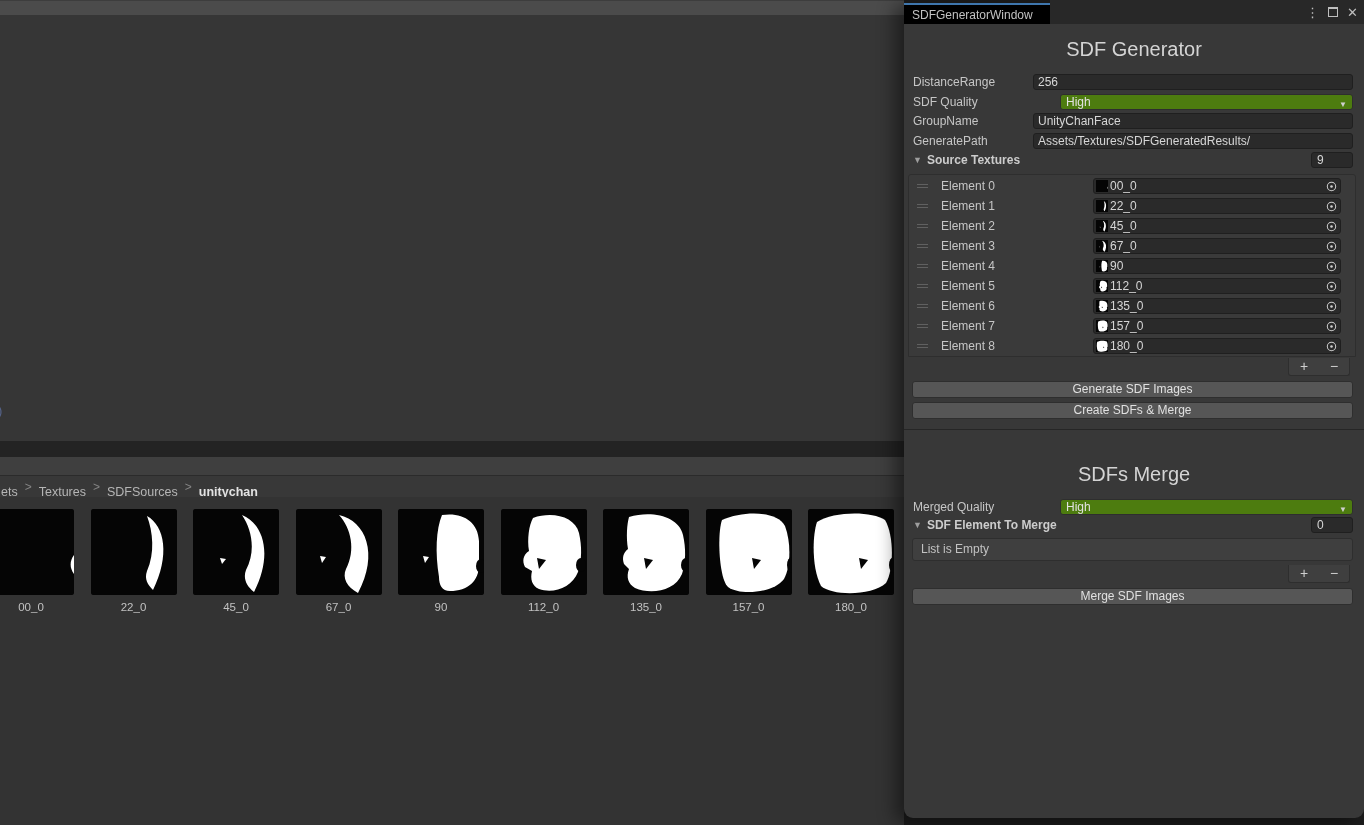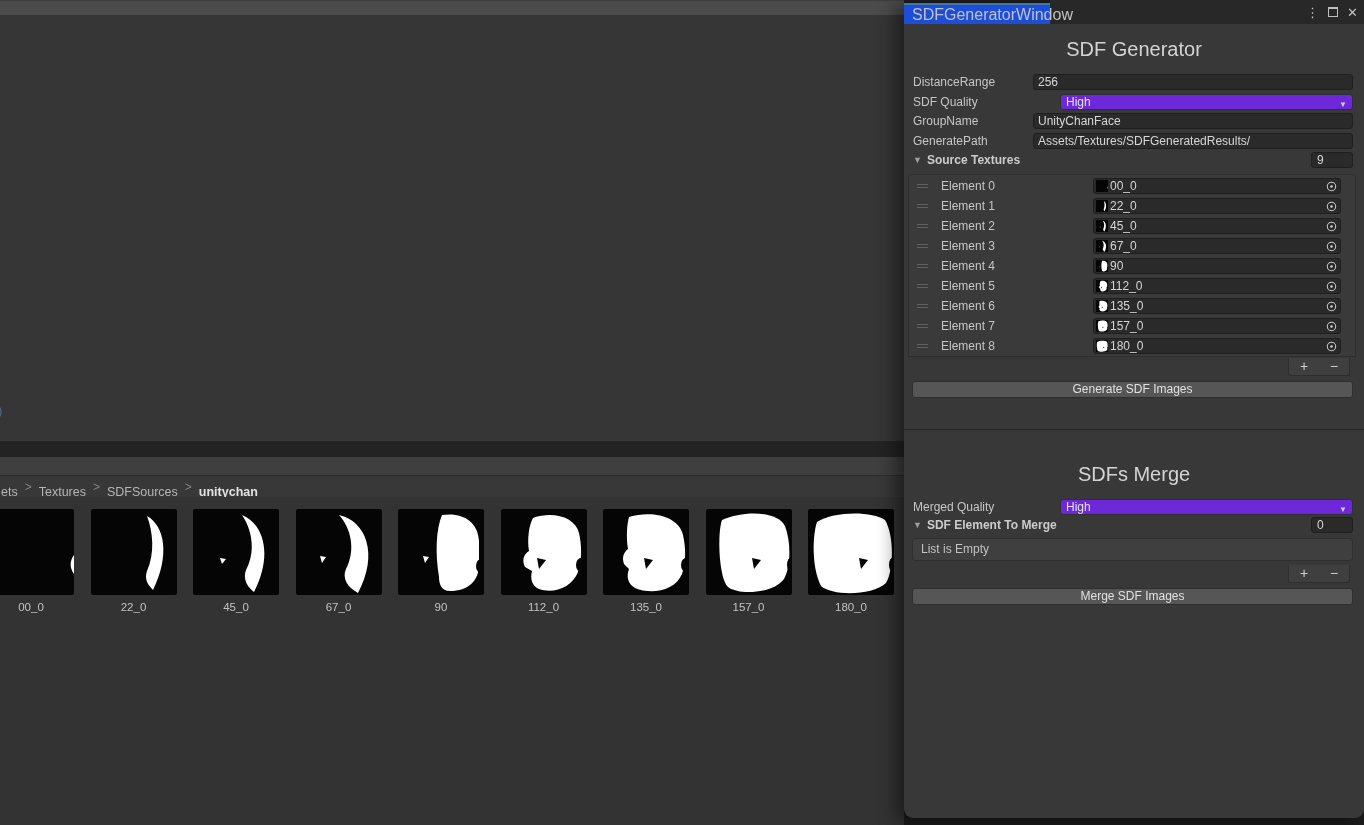--- a/index.html
+++ b/index.html
@@ -24,33 +24,33 @@
   .thumb svg   { display:block; width:86px; height:86px; border-radius:2px; }
   .thumb .tlabel { margin-top:6px; text-align:center; font-size:11.5px; color:#c2c2c2; }
 
   
   .win-backdrop { position:absolute; left:904px; top:0; width:460px; height:825px; background:#1c1c1c; }
   .window { position:absolute; left:904px; top:0; width:460px; height:818px; background:#383838;
             border-radius:0 0 9px 9px; box-shadow:-9px 5px 18px rgba(0,0,0,.45); color:#c8c8c8; font-size:12px; }
   .win-header { position:absolute; left:0; top:0; width:460px; height:24px; background:#282828; }
   .tab-topgap { position:absolute; left:0; top:0; width:146px; height:3px; background:#191919; }
   .tab-accent { position:absolute; left:0; top:3px; width:146px; height:2px; }
-  .tab        { position:absolute; left:0; top:5px; width:146px; height:19px; background:#1d4ed8;
-                display:flex; align-items:center; padding-left:8px; color:#c2c2c2; font-size:16px; white-space:nowrap; }
+  .tab        { position:absolute; left:0; top:5px; width:146px; height:19px; background:#000000;
+                display:flex; align-items:center; padding-left:8px; color:#c2c2c2; font-size:12px; white-space:nowrap; }
   .hdr-icons  { position:absolute; right:6px; top:0; height:24px; display:flex; align-items:center; gap:9px; color:#bfbfbf; }
   .hdr-icons .menu-dots { font-size:13px; letter-spacing:0; }
   .hdr-icons .maxi { width:10px; height:10px; border:1.4px solid #bfbfbf; border-top-width:2.4px; }
   .hdr-icons .close { font-size:13px; }
 
   .h1 { position:absolute; left:0; width:460px; text-align:center; font-size:20px; color:#d4d4d4; }
 
   .flabel { position:absolute; left:9px; height:16px; line-height:16px; color:#c6c6c6; white-space:nowrap; }
   .tfield { position:absolute; left:129px; right:11px; height:16px; background:#2a2a2a; border:1px solid #1f1f1f;
             border-radius:3px; color:#d6d6d6; line-height:14px; padding-left:4px; white-space:nowrap; overflow:hidden; }
-  .dropdown { position:absolute; left:156px; right:11px; height:16px; background:#6d28d9; border:1px solid #2e2e2e;
+  .dropdown { position:absolute; left:156px; right:11px; height:16px; background:#4d7c0f; border:1px solid #2e2e2e;
               border-radius:3px; color:#e2e2e2; line-height:14px; padding-left:5px; }
   .dropdown .arrow { position:absolute; right:5px; top:3px; font-size:8px; color:#cfcfcf; }
   .fold { position:absolute; left:9px; height:16px; line-height:17px; white-space:nowrap; }
   .fold .tri { display:inline-block; font-size:9px; color:#9e9e9e; margin-right:5px; transform:translateY(-1px); }
   .fold .flab { font-weight:bold; color:#cccccc; }
   .sizefield { position:absolute; right:11px; width:42px; height:16px; background:#2a2a2a; border:1px solid #1f1f1f;
                border-radius:3px; color:#d6d6d6; line-height:14px; padding-left:5px; }
 
   .listbox { position:absolute; left:4px; right:8px; background:#3a3a3a; border:1px solid #2e2e2e; border-radius:3px 3px 0 0; }
   .el-row  { position:absolute; left:4px; right:8px; height:20px; }
@@ -358,20 +358,21 @@
           </div>
         </div>
       </div>
 
     <div class="list-footer" style="top:358px; left:384px">
       <span>+</span>
       <span>−</span>
     </div>
 
     <div class="ubutton" style="top:381px">Generate SDF Images</div>
+    <div class="ubutton" style="top:402px">Create SDFs &amp; Merge</div>
 
     <div class="separator" style="top:429px"></div>
 
     <div class="h1" style="top:463px">SDFs Merge</div>
 
     <div class="flabel" style="top:499px">Merged Quality</div>
     <div class="dropdown" style="top:499px">
       <span>High</span>
       <span class="arrow">▼</span>
     </div>

